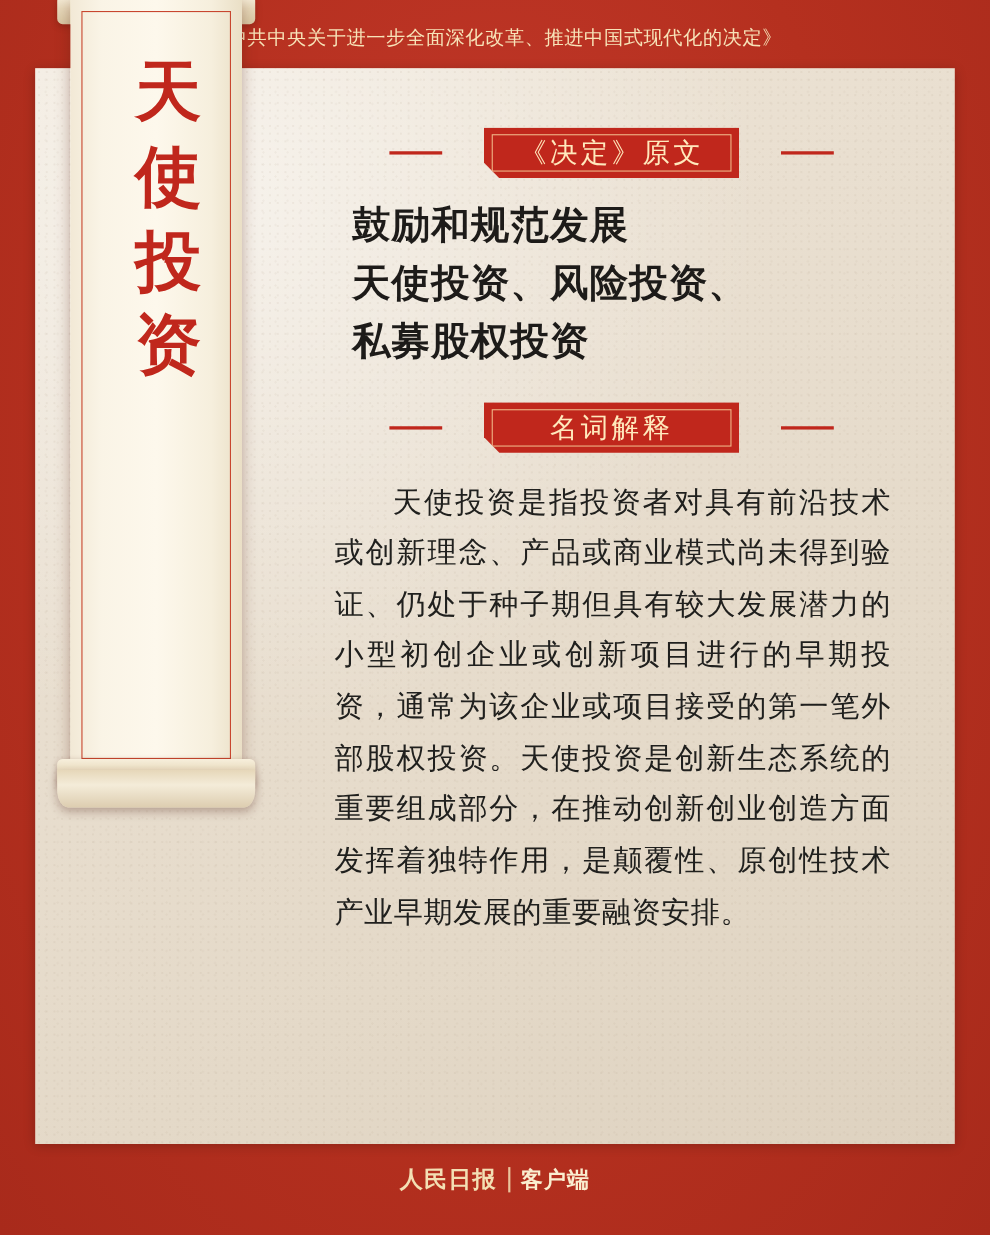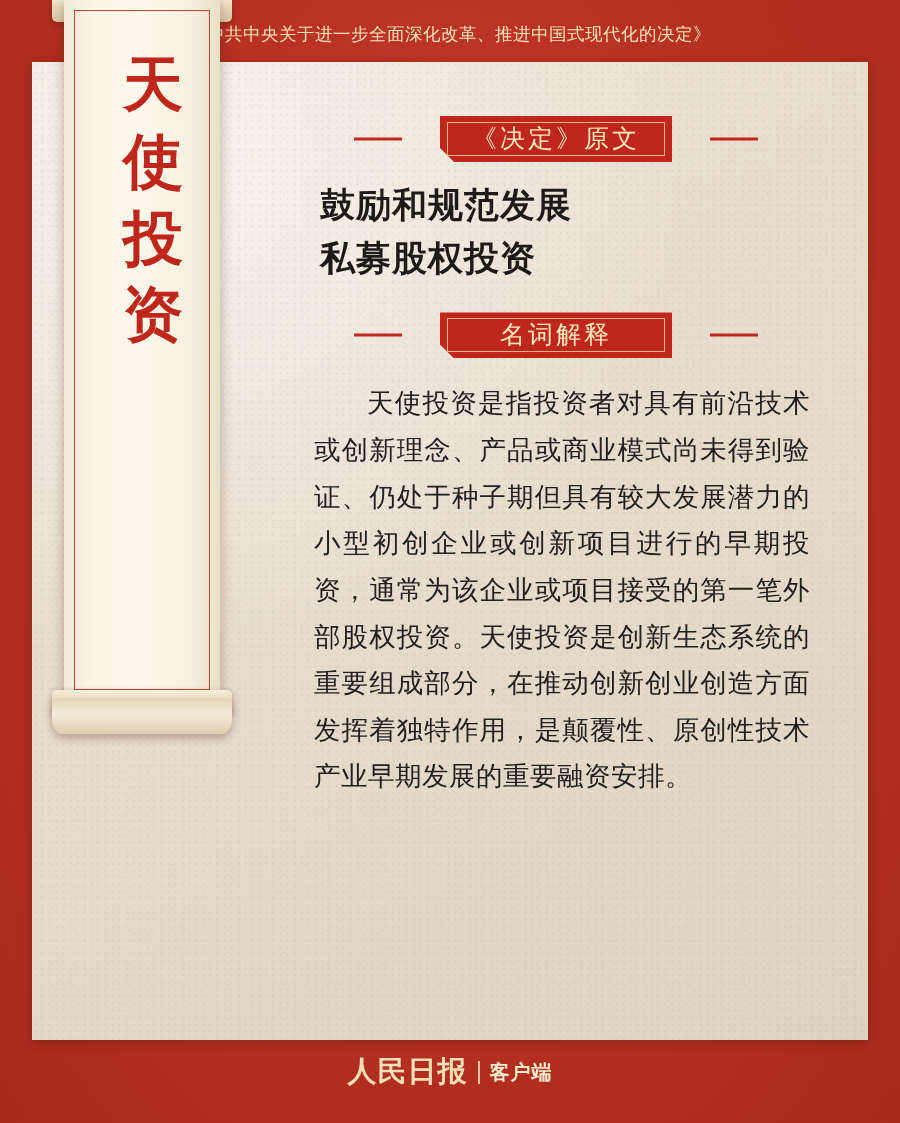--- a/index.html
+++ b/index.html
@@ -199,21 +199,21 @@
     letter-spacing: 1px;
     font-weight: 700;
     font-family: "DejaVu Serif", "Liberation Serif", serif;
   }
   .quote span { display: block; white-space: nowrap; }
 
   .banner.second { margin-top: 28px; }
 
   
   .explain {
-    margin: 22px 6px 0 18px;
+    margin: 22px 6px 0 8px;
     color: #20201e;
     font-size: 26.5px;
     line-height: 1.76;
     text-align: justify;
     text-indent: 2em;
     letter-spacing: 0.5px;
     font-family: "DejaVu Serif", "Liberation Serif", serif;
   }
 
   
@@ -223,21 +223,21 @@
     bottom: 28px;
     width: 900px;
     height: 46px;
     display: flex;
     align-items: center;
     justify-content: center;
     gap: 10px;
   }
   .footer-logo {
     color: #f3dfb4;
-    font-size: 29px;
+    font-size: 21px;
     font-weight: 700;
     letter-spacing: 1px;
     font-family: Liberation Mono, monospace;
   }
   .footer-divider {
     width: 2px;
     height: 23px;
     background: #f3dfb4;
     opacity: .85;
   }
@@ -277,20 +277,21 @@
   <div class="content">
 
     <div class="banner">
       <div class="banner-bar left"></div>
       <div class="banner-bar right"></div>
       <div class="banner-plaque">《决定》原文</div>
     </div>
 
     <div class="quote">
       <span>鼓励和规范发展</span>
+      <span>天使投资、风险投资、</span>
       <span>私募股权投资</span>
     </div>
 
     <div class="banner second">
       <div class="banner-bar left"></div>
       <div class="banner-bar right"></div>
       <div class="banner-plaque">名词解释</div>
     </div>
 
     <div class="explain">天使投资是指投资者对具有前沿技术或创新理念、产品或商业模式尚未得到验证、仍处于种子期但具有较大发展潜力的小型初创企业或创新项目进行的早期投资，通常为该企业或项目接受的第一笔外部股权投资。天使投资是创新生态系统的重要组成部分，在推动创新创业创造方面发挥着独特作用，是颠覆性、原创性技术产业早期发展的重要融资安排。</div>

